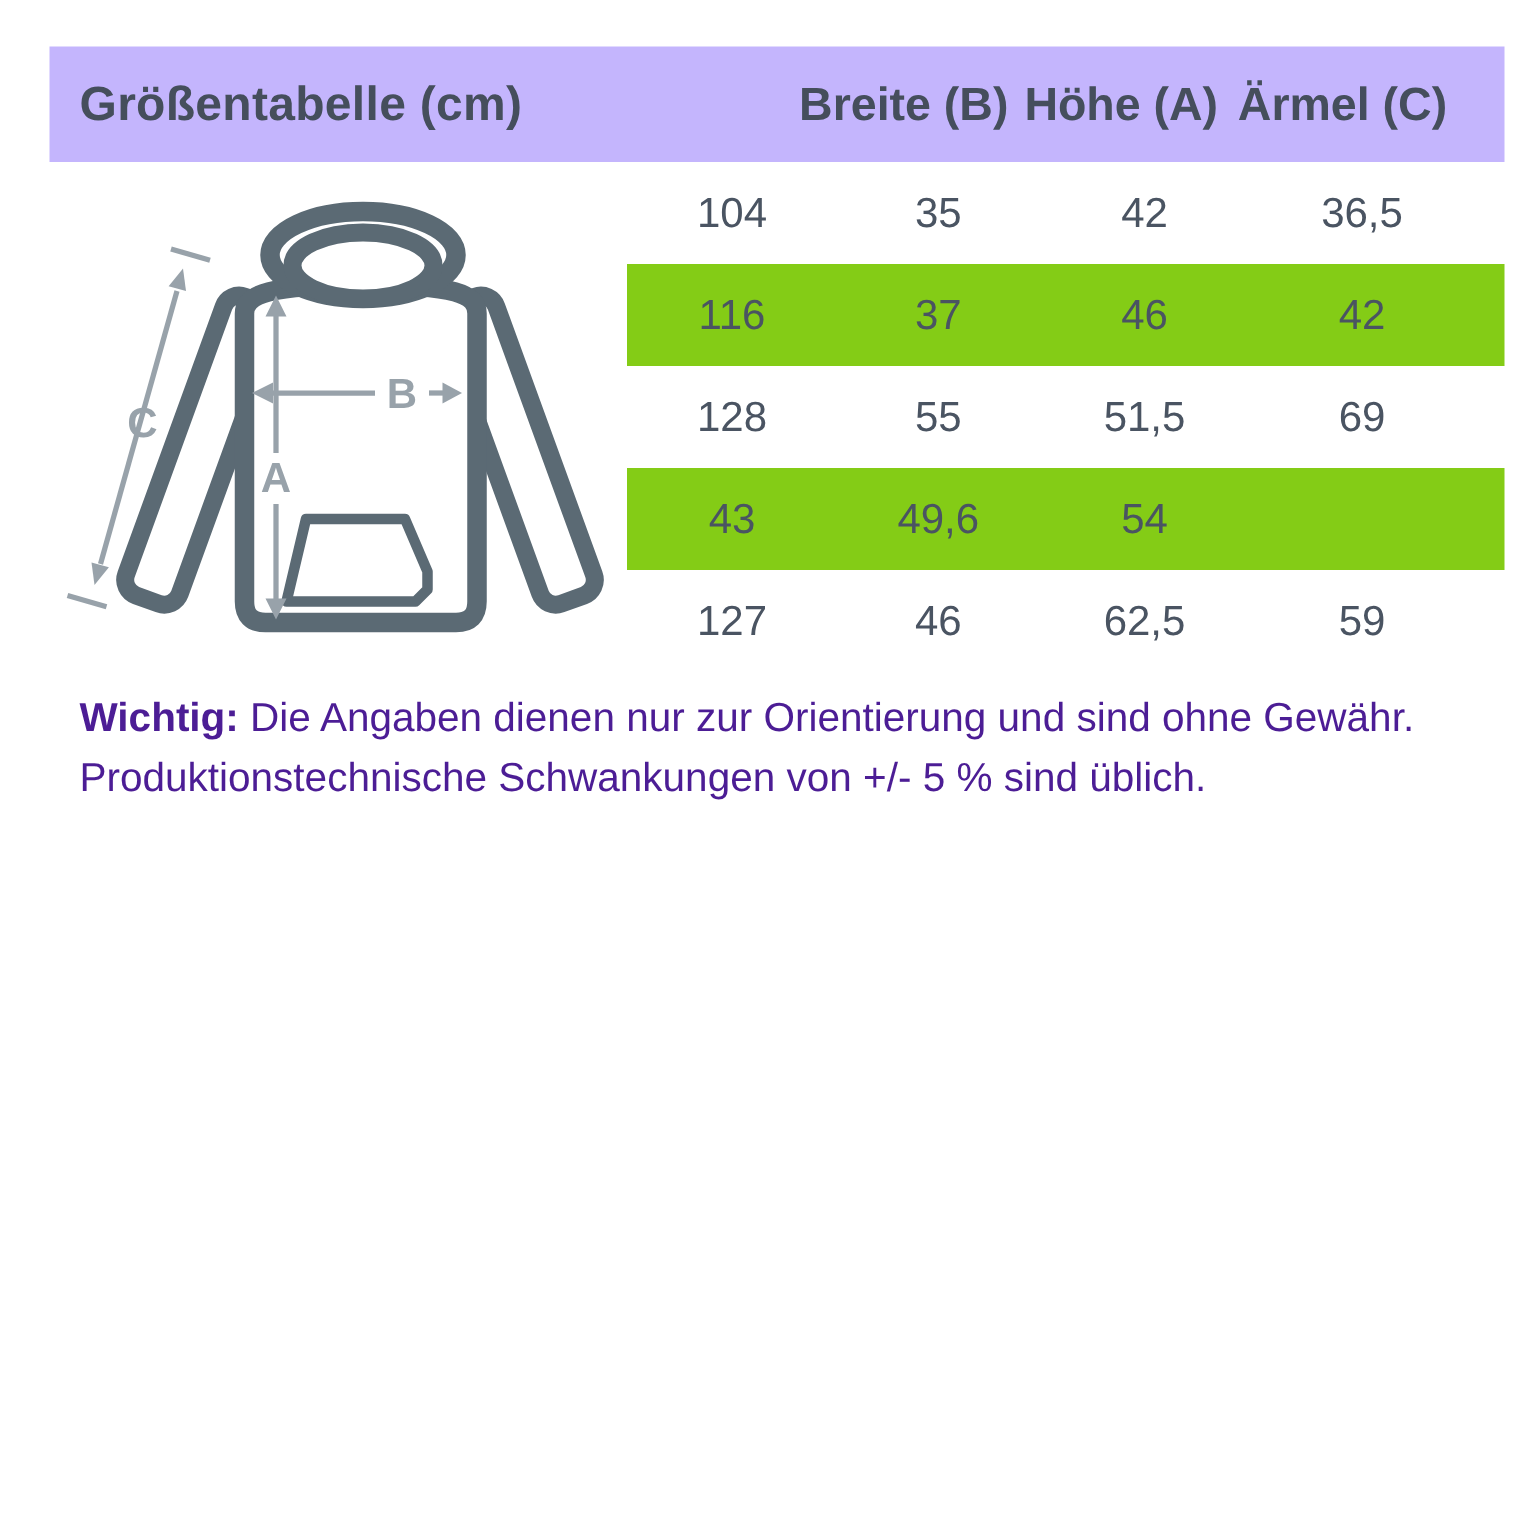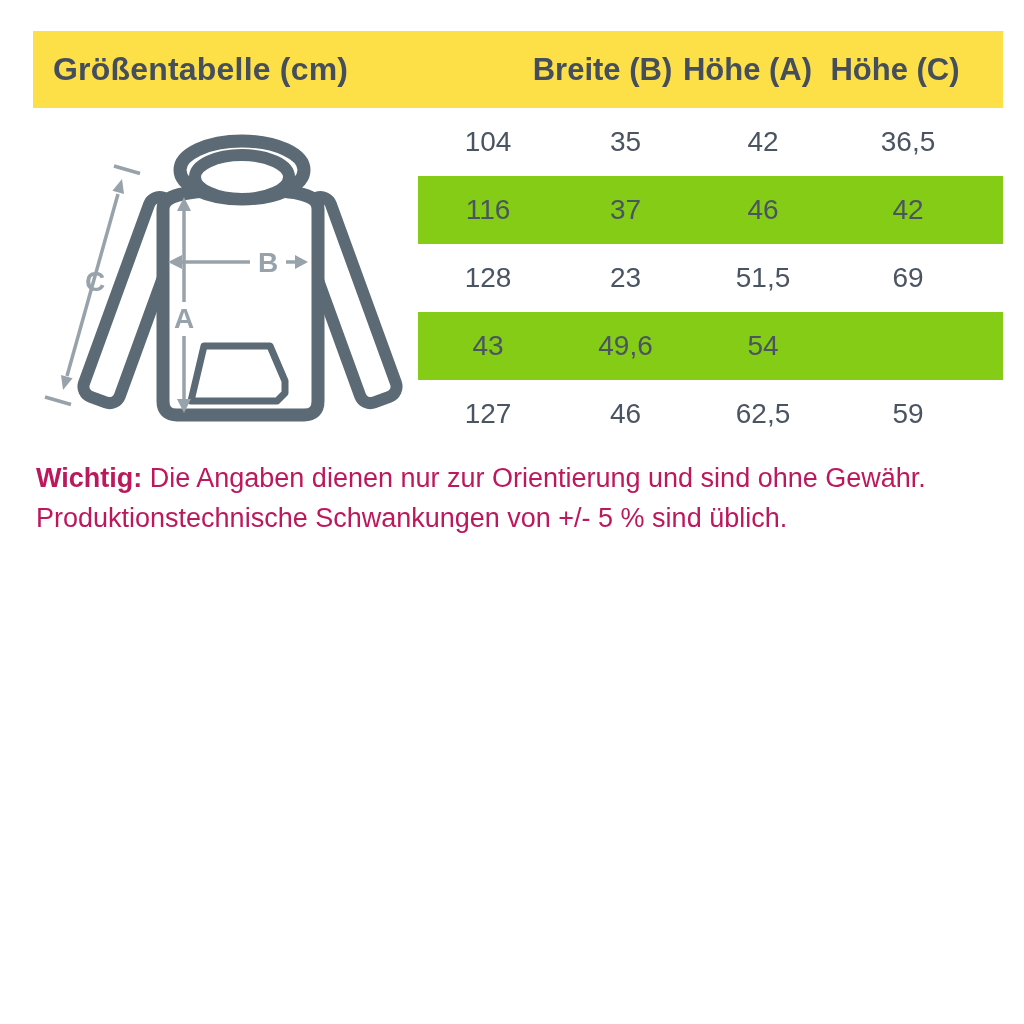--- a/index.html
+++ b/index.html
@@ -2,21 +2,21 @@
 <html><head>
 <meta charset="utf-8">
 <style>
   html,body { margin:0; padding:0; background:#ffffff; }
   .sheet {
     position:relative; width:1024px; height:1024px; background:#ffffff;
     font-family:"Liberation Sans", sans-serif; overflow:hidden;
   }
   .header-bar {
     position:absolute; left:33px; top:31px; width:970px; height:77px;
-    background:#fde047; display:flex; align-items:center;
+    background:#c4b5fd; display:flex; align-items:center;
   }
   .title {
     padding-left:20px; font-size:32px; font-weight:bold; color:#454e5c;
     letter-spacing:0.2px; flex:0 0 auto; white-space:nowrap;
   }
   .header-cols { margin-left:auto; display:flex; align-items:center; padding-right:28px; }
   .hcol { font-size:31px; font-weight:bold; color:#454e5c; text-align:center; white-space:nowrap; }
   .hcol.breite { width:155px;margin-left:18px; }
   .hcol.hoehe  { width:135px; }
   .hcol.aermel { width:160px; }
@@ -26,55 +26,55 @@
   .trow.alt { background:#84cc16; }
   .tcell { font-size:28px; color:#4a5462; text-align:center; white-space:nowrap; }
   .tcell:nth-child(1) { width:140px; }
   .tcell:nth-child(2) { width:135px; }
   .tcell:nth-child(3) { width:140px; }
   .tcell:nth-child(4) { width:150px; }
 
   .figure { position:absolute; left:30px; top:108px; width:400px; height:342px; }
 
   .footer {
-    position:absolute; left:36px; top:458px; width:950px;
-    font-size:27px; line-height:40px; color:#be185d;
+    position:absolute; left:53px; top:458px; width:950px;
+    font-size:27px; line-height:40px; color:#4c1d95;
   }
   .footer .bold { font-weight:bold; }
 </style>
 </head>
 <body>
 
 <div class="sheet">
 
   <div class="header-bar">
     <div class="title">Größentabelle (cm)</div>
     <div class="header-cols">
       <div class="hcol breite">Breite (B)</div>
       <div class="hcol hoehe">Höhe (A)</div>
-      <div class="hcol aermel">Höhe (C)</div>
+      <div class="hcol aermel">Ärmel (C)</div>
     </div>
   </div>
 
   <div class="table-body">
       <div class="trow">
         <div class="tcell">104</div>
         <div class="tcell">35</div>
         <div class="tcell">42</div>
         <div class="tcell">36,5</div>
       </div>
       <div class="trow alt">
         <div class="tcell">116</div>
         <div class="tcell">37</div>
         <div class="tcell">46</div>
         <div class="tcell">42</div>
       </div>
       <div class="trow">
         <div class="tcell">128</div>
-        <div class="tcell">23</div>
+        <div class="tcell">55</div>
         <div class="tcell">51,5</div>
         <div class="tcell">69</div>
       </div>
       <div class="trow alt">
         <div class="tcell">43</div>
         <div class="tcell">49,6</div>
         <div class="tcell">54</div>
       </div>
       <div class="trow">
         <div class="tcell">127</div>

